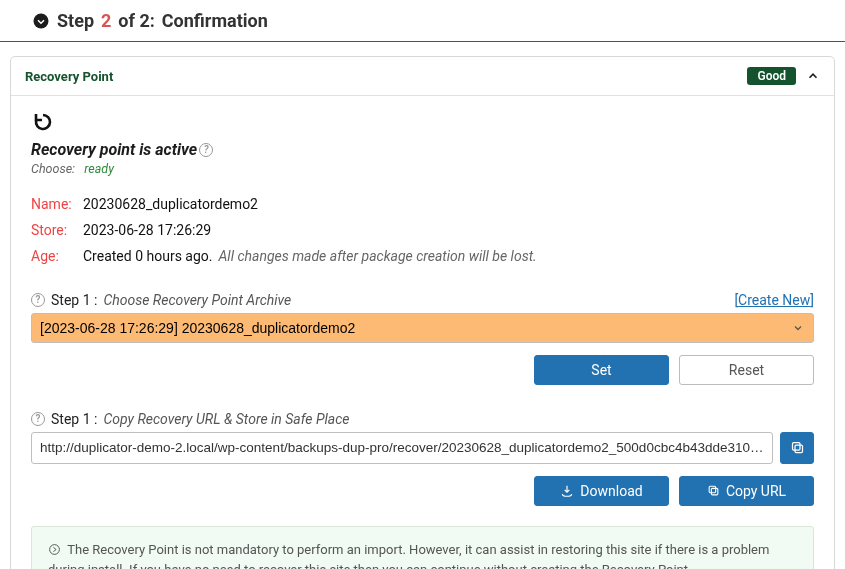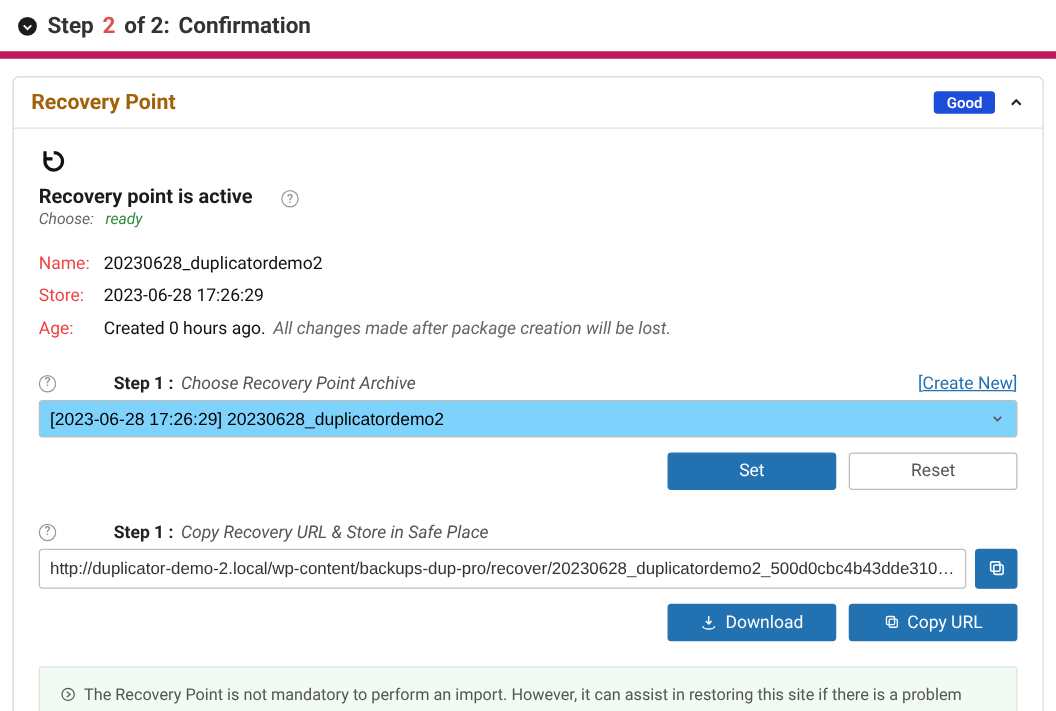--- a/index.html
+++ b/index.html
@@ -5,24 +5,24 @@
   * { box-sizing: border-box; margin: 0; padding: 0; }
   body {
     font-family: -apple-system, BlinkMacSystemFont, "Segoe UI", Roboto, Arial, sans-serif;
     font-size: 14px;
     color: #333;
     background: #fff;
     width: 845px;
     overflow-x: hidden;
   }
   .header-bar {
-    padding: 10px 13px;
+    padding: 10px 32px;
     font-size: 18px;
     font-weight: 700;
-    border-bottom: 6px solid #be185d;
+    border-bottom: 1px solid #be185d;
     display: flex;
     align-items: center;
     gap: 7px;
   }
   .header-bar .step-num { color: #d9534f; }
   .header-bar .icon { display:inline-block; }
 
   .panel {
     margin: 14px 10px 10px 10px;
     border: 1px solid #d8d8d8;
@@ -31,47 +31,48 @@
   }
   .panel-header {
     display: flex;
     align-items: center;
     justify-content: space-between;
     padding: 10px 14px 10px 14px;
     border-bottom: 1px solid #e1e1e1;
     cursor: pointer;
   }
   .panel-header .title {
-    font-size: 17px;
+    font-size: 13px;
     font-weight: 700;
-    color: #a16207;
+    color: #14532d;
   }
   .panel-header .right {
     display: flex;
     align-items: center;
     gap: 10px;
   }
   .badge-good {
-    background: #1d4ed8;
+    background: #14532d;
     color: #fff;
     font-size: 12px;
     font-weight: 600;
     padding: 2px 10px;
     border-radius: 3px;
   }
   .panel-body {
     padding: 14px 20px 20px 20px;
   }
   .recovery-title-row {
     display: flex;
-    align-items: flex-end;
-    gap: 23px;
+    align-items: center;
+    gap: 2px;
     font-size: 16px;
     font-weight: 700;
     color: #1c1c1c;
+    font-style: italic;
   }
   .status-line {
     font-size: 12.5px;
     font-style: italic;
     color: #666;
     margin-top: 2px;
   }
   .status-line .status-val { color: #2e8b3d; font-style: italic; }
 
   .meta-block {
@@ -89,38 +90,38 @@
     align-items: center;
     justify-content: space-between;
     margin-top: 22px;
     font-size: 14px;
   }
   .step-label-row .left {
     display: flex;
     align-items: center;
     gap: 6px;
   }
-  .step-label-row .left .stepname { font-weight: 700; color: #222; margin-left: 40px;}
+  .step-label-row .left .stepname { font-weight: 400; color: #222;}
   .step-label-row .left .stepdesc { font-style: italic; color: #555; }
   .step-label-row .link {
     color: #2271b1;
     text-decoration: underline;
     cursor: pointer;
     font-size: 14px;
   }
   .brackets { color: #2271b1; }
 
   .select-wrap { margin-top: 5px; position: relative; }
   .select-wrap select {
     width: 100%;
     padding: 6px 30px 6px 8px;
     font-size: 14px;
     border: 1px solid #bfbfbf;
     border-radius: 3px;
-    background: #7dd3fc;
+    background: #fdba74;
     appearance: none;
     -webkit-appearance: none;
   }
   .select-wrap .chev {
     position: absolute;
     right: 10px; top: 50%;
     transform: translateY(-50%);
     pointer-events: none;
     color: #555;
   }

